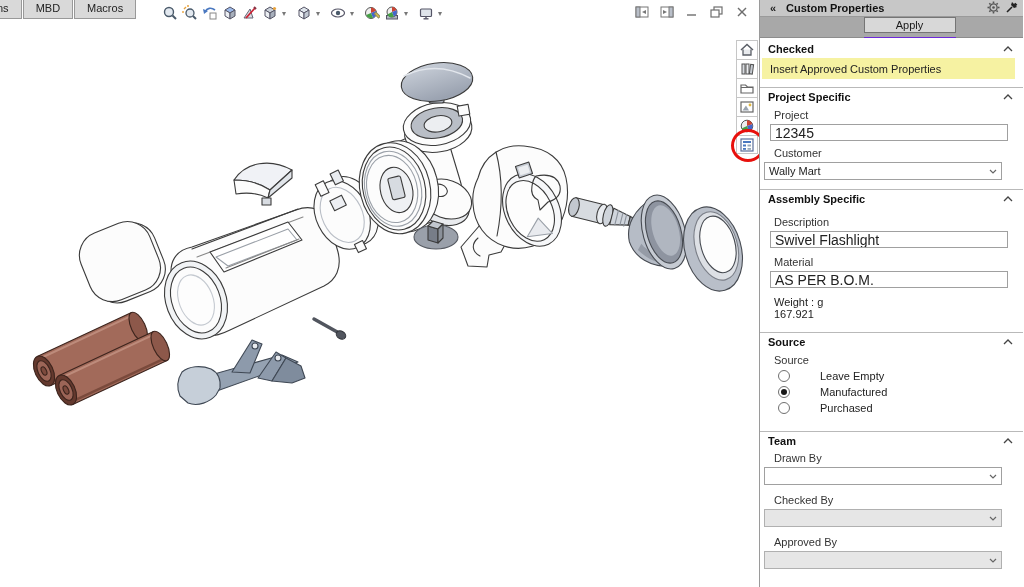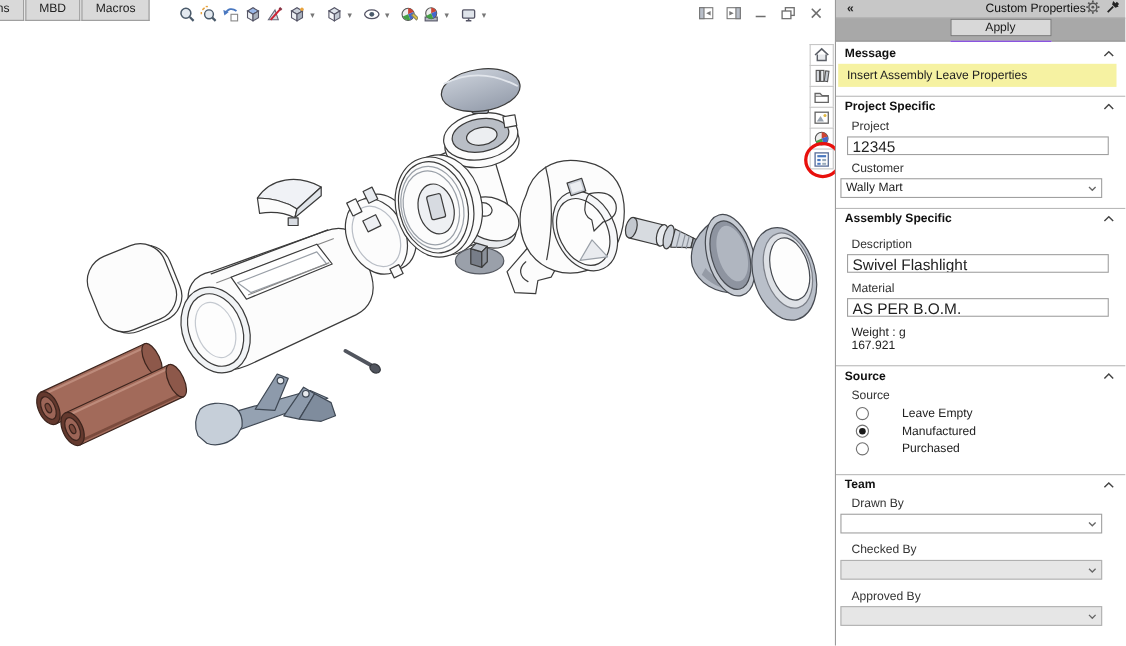--- a/index.html
+++ b/index.html
@@ -34,21 +34,21 @@
   .tscell:last-child { border-bottom:1px solid #c6c6c6; }
 
   .red-circle { position:absolute; left:731px; top:129px; width:34px; height:33px;
     border:3px solid #e8100c; border-radius:50%; background:transparent; z-index:5; }
 
   
   .panel { width:263px; height:587px; background:#ffffff; display:flex; flex-direction:column; }
   .panel-header { height:17px; background:#c7c7c7; border-bottom:1px solid #9a9a9a;
     display:flex; align-items:center; font-size:11px; }
   .collapse-arrows { width:26px; text-align:center; font-size:11px; color:#222; font-weight:bold; }
-  .panel-title { flex:1; text-align:right; font-weight:normal; color:#111; }
+  .panel-title { flex:1; text-align:left; font-weight:bold; color:#111; }
   .panel-header-icons { display:flex; align-items:center; gap:5px; padding-right:5px; }
 
   .btn-strip { height:21px; background:#a8a8a8; border-bottom:1px solid #8d8d8d;
     display:flex; align-items:center; padding-left:36px; gap:4px;flex-direction:column; }
   .btn { width:92px; height:16px; font-size:11px; text-align:center; line-height:14px; }
   .btn-apply { background:#d8d8d8; border:1px solid #757575; color:#1a1a1a; }
   .btn-reset { background:#ffffff; border:3px solid #6d28d9; color:#9e9e9e; }
 
   .panel-content { flex:1; background:#fff; padding-top:2px; font-size:11px; color:#222; }
   .section { border-top:1px solid #b9b9b9; }
@@ -472,26 +472,26 @@
 
     <div class="btn-strip">
       <div class="btn btn-apply">Apply</div>
       <div class="btn btn-reset">Reset</div>
     </div>
 
     <div class="panel-content">
 
       <div class="section first">
         <div class="sec-head">
-          <span class="sec-title">Message</span>
+          <span class="sec-title">Checked</span>
           <svg width="10" height="6">
               <polyline points="1,5 5,1 9,5" fill="none" stroke="#444" stroke-width="1.3"></polyline>
             </svg>
         </div>
-        <div class="msg-bar">Insert Assembly Leave Properties</div>
+        <div class="msg-bar">Insert Approved Custom Properties</div>
       </div>
 
       <div class="section">
         <div class="sec-head">
           <span class="sec-title">Project Specific</span>
           <svg width="10" height="6">
               <polyline points="1,5 5,1 9,5" fill="none" stroke="#444" stroke-width="1.3"></polyline>
             </svg>
         </div>
         <div class="fld-label">Project</div>

